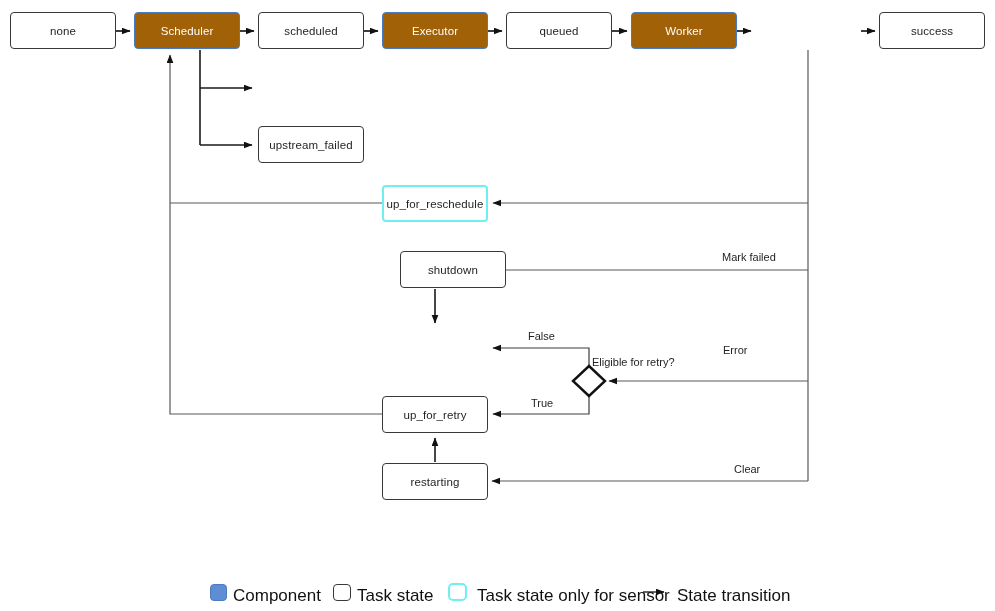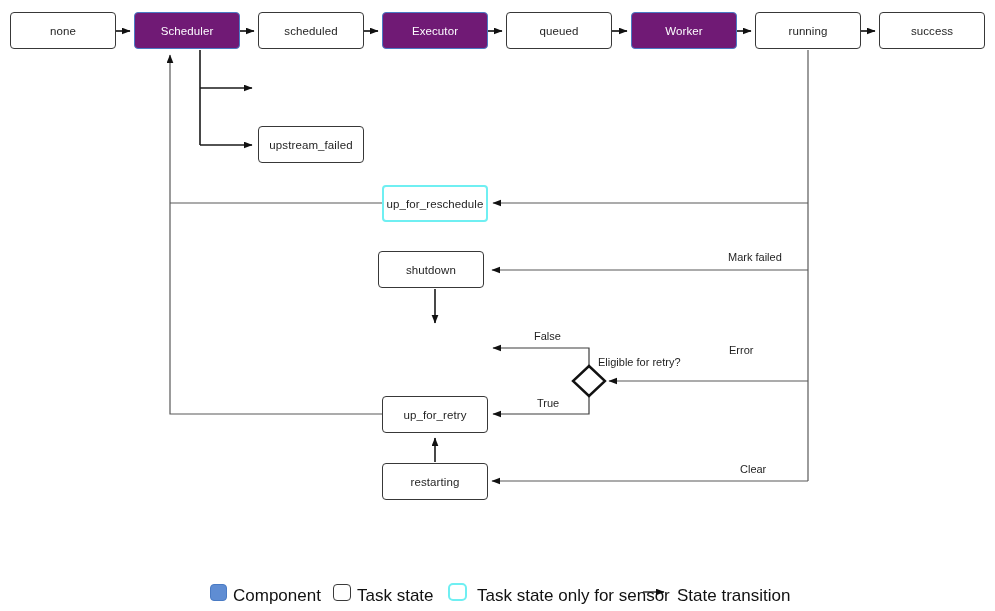--- a/index.html
+++ b/index.html
@@ -3,23 +3,23 @@
 <meta charset="utf-8">
 <style>
   html,body{margin:0;padding:0;background:#ffffff;}
   body{font-family:"Liberation Sans", sans-serif;}
   .canvas{position:relative;width:995px;height:611px;background:#fff;overflow:hidden;}
   svg.wires{position:absolute;left:0;top:0;z-index:1;}
   .node{position:absolute;width:106px;height:37px;box-sizing:border-box;border-radius:4px;
         display:flex;align-items:center;justify-content:center;
         font-size:11.5px;color:#1f1f1f;background:#fff;z-index:2;letter-spacing:.1px;}
   .task{border:1.6px solid #383838;}
-  .component{background:#701a75;border:1.6px solid #4A7BC4;color:#fdfdff;}
+  .component{background:#a16207;border:1.6px solid #4A7BC4;color:#fdfdff;}
   .sensor{border:2.5px solid #6FEFF2;}
-  .edge-label{position:absolute;font-size:11px;color:#1f1f1f;z-index:3;white-space:nowrap;margin-left:6px;}
+  .edge-label{position:absolute;font-size:11px;color:#1f1f1f;z-index:3;white-space:nowrap;}
   .legend-label{position:absolute;font-size:17px;color:#111;z-index:3;white-space:nowrap;}
   .swatch{position:absolute;box-sizing:border-box;z-index:3;}
   .swatch.comp{left:210px;top:584px;width:17px;height:17px;background:#5F8DD3;border:1px solid #4A7BC4;border-radius:4px;}
   .swatch.task-s{left:333px;top:584px;width:18px;height:17px;background:#fff;border:1.6px solid #3a3a3a;border-radius:4px;}
   .swatch.sensor-s{left:448px;top:583px;width:19px;height:18px;background:#fff;border:2.3px solid #6FEFF2;border-radius:5px;}
 </style>
 </head>
 <body>
 
 <div class="canvas">
@@ -71,27 +71,26 @@
 
     <path d="M643,592 H664" stroke="#333" stroke-width="1.5" fill="none" marker-end="url(#ah)"></path>
   </svg>
 
   <div class="node task" style="left:10px;top:12px">none</div>
   <div class="node component" style="left:134px;top:12px">Scheduler</div>
   <div class="node task" style="left:258px;top:12px">scheduled</div>
   <div class="node component" style="left:382px;top:12px">Executor</div>
   <div class="node task" style="left:506px;top:12px">queued</div>
   <div class="node component" style="left:631px;top:12px">Worker</div>
-  <div class="node task" style="left:755px;top:12px">running</div>
   <div class="node task" style="left:879px;top:12px">success</div>
 
   <div class="node task" style="left:258px;top:126px">upstream_failed</div>
 
   <div class="node sensor" style="left:382px;top:185px">up_for_reschedule</div>
-  <div class="node task" style="left:378px;top:251px">shutdown</div>
+  <div class="node task" style="left:400px;top:251px">shutdown</div>
   <div class="node task" style="left:382px;top:396px">up_for_retry</div>
   <div class="node task" style="left:382px;top:463px">restarting</div>
 
   <div class="edge-label" style="left:722px;top:251px">Mark failed</div>
   <div class="edge-label" style="left:723px;top:344px">Error</div>
   <div class="edge-label" style="left:734px;top:463px">Clear</div>
   <div class="edge-label" style="left:528px;top:330px">False</div>
   <div class="edge-label" style="left:531px;top:397px">True</div>
   <div class="edge-label" style="left:592px;top:356px">Eligible for retry?</div>
 

